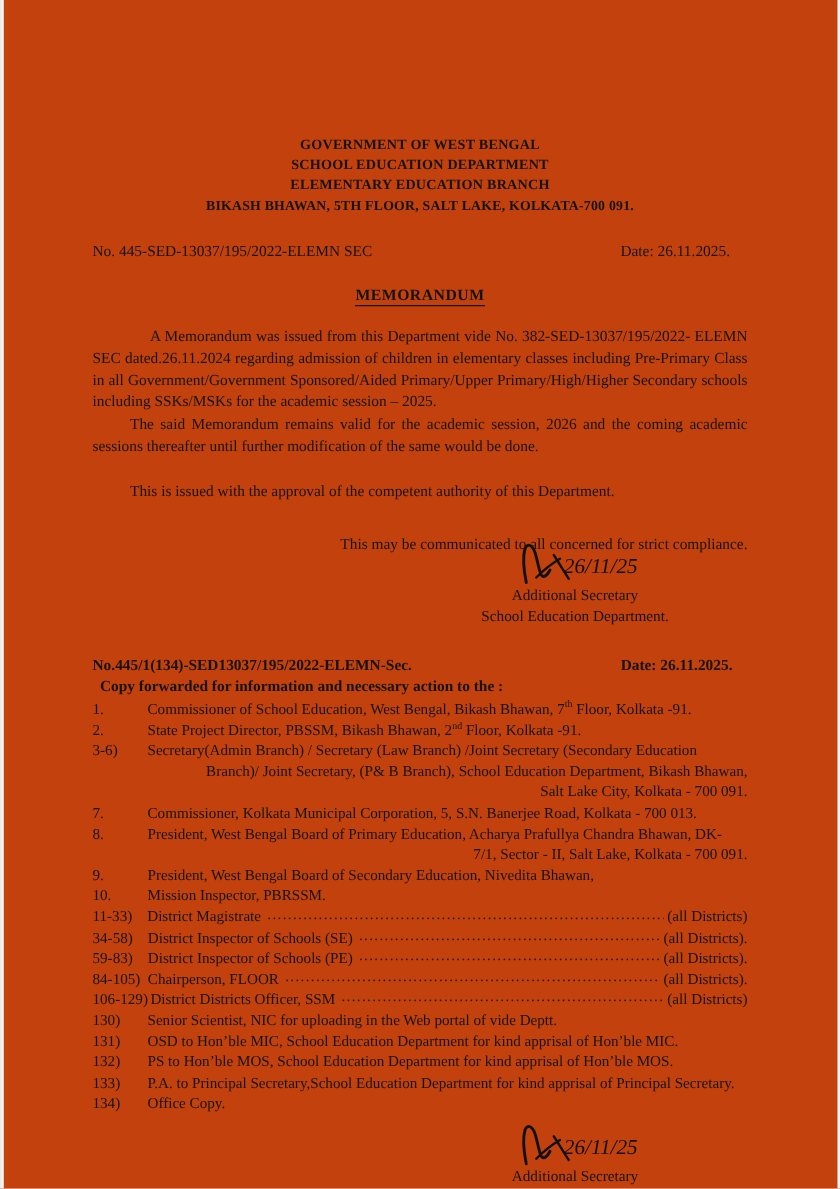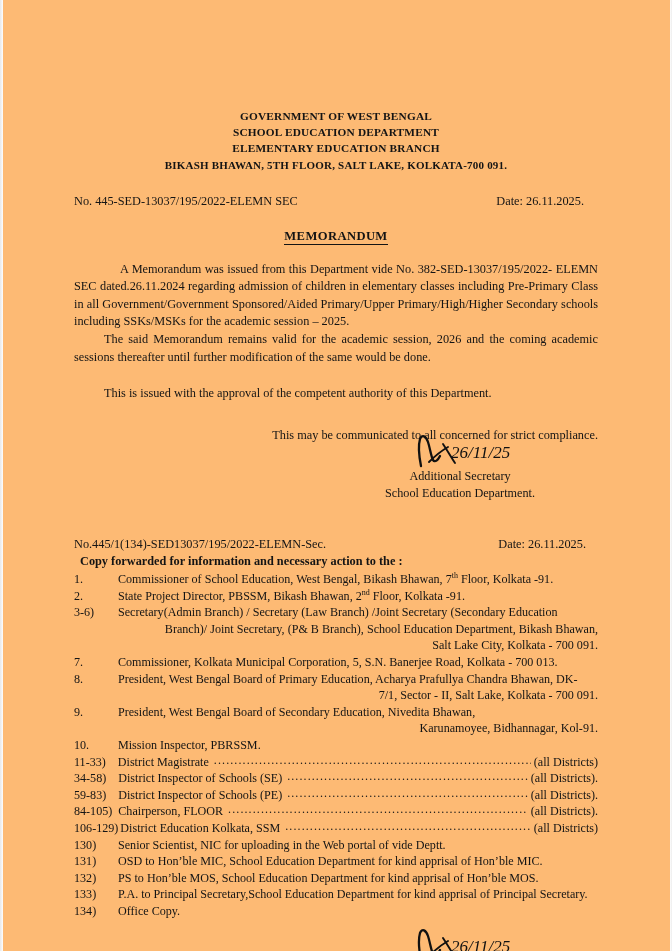--- a/index.html
+++ b/index.html
@@ -8,21 +8,21 @@
     background: #ffffff;
   }
   body {
     font-family: "Liberation Serif", "DejaVu Serif", serif;
     color: #141414;
   }
   .page {
     position: relative;
     width: 672px;
     height: 951px;
-    background: #fdba74;
+    background: #c2410c;
     overflow: hidden;
     box-sizing: border-box;
   }
   .edge-left {
     position: absolute;
     left: 0; top: 0;
     width: 3px; height: 951px;
     background: linear-gradient(to right, #e8e8e8, #fdfdfd);
   }
   .edge-right {
@@ -101,21 +101,22 @@
     margin: 0 auto -6px auto;
   }
   .sign-name { position: relative; z-index: 1; }
 
   
   .refline2 {
     display: flex;
     justify-content: space-between;
     align-items: baseline;
     font-size: 12.3px;
-    margin-top: 36px;
+    margin-top: 24px;
+    font-weight: bold;
   }
   .refline2 .date { padding-right: 12px; }
 
   .copy-head {
     font-weight: bold;
     font-size: 12.3px;
     margin-top: 2px;
     padding-left: 6px;
   }
 
@@ -242,21 +243,20 @@
       <div class="dist-row">
         <span class="dist-num">8.</span>
         <span class="dist-text">President, West Bengal Board of Primary Education, Acharya Prafullya Chandra Bhawan,  DK-</span>
       </div>
       <div class="dist-cont">7/1,  Sector - II, Salt Lake, Kolkata - 700 091.</div>
 
       <div class="dist-row">
         <span class="dist-num">9.</span>
         <span class="dist-text">President, West Bengal Board of Secondary Education, Nivedita Bhawan,</span>
       </div>
-      <div class="dist-cont indent">Karunamoyee, Bidhannagar, Kol-91.</div>
 
       <div class="dist-row">
         <span class="dist-num">10.</span>
         <span class="dist-text">Mission Inspector, PBRSSM.</span>
       </div>
 
       <div class="leader-row">
         <span class="leader-label">11-33)</span>
         <span class="leader-label" style="padding-left:12px">District Magistrate</span>
         <span class="leader-dots">..................................................................................................</span>
@@ -279,21 +279,21 @@
 
       <div class="leader-row">
         <span class="leader-label">84-105)</span>
         <span class="leader-label" style="padding-left:6px">Chairperson, FLOOR</span>
         <span class="leader-dots">..................................................................................................</span>
         <span class="leader-end">(all Districts).</span>
       </div>
 
       <div class="leader-row">
         <span class="leader-label">106-129)</span>
-        <span class="leader-label" style="padding-left:2px">District Education Kolkata, SSM</span>
+        <span class="leader-label" style="padding-left:2px">District Districts Officer, SSM</span>
         <span class="leader-dots">..................................................................................................</span>
         <span class="leader-end">(all Districts)</span>
       </div>
 
       <div class="dist-row">
         <span class="dist-num">130)</span>
         <span class="dist-text">Senior Scientist, NIC for uploading in the Web portal of vide Deptt.</span>
       </div>
       <div class="dist-row">
         <span class="dist-num">131)</span>

